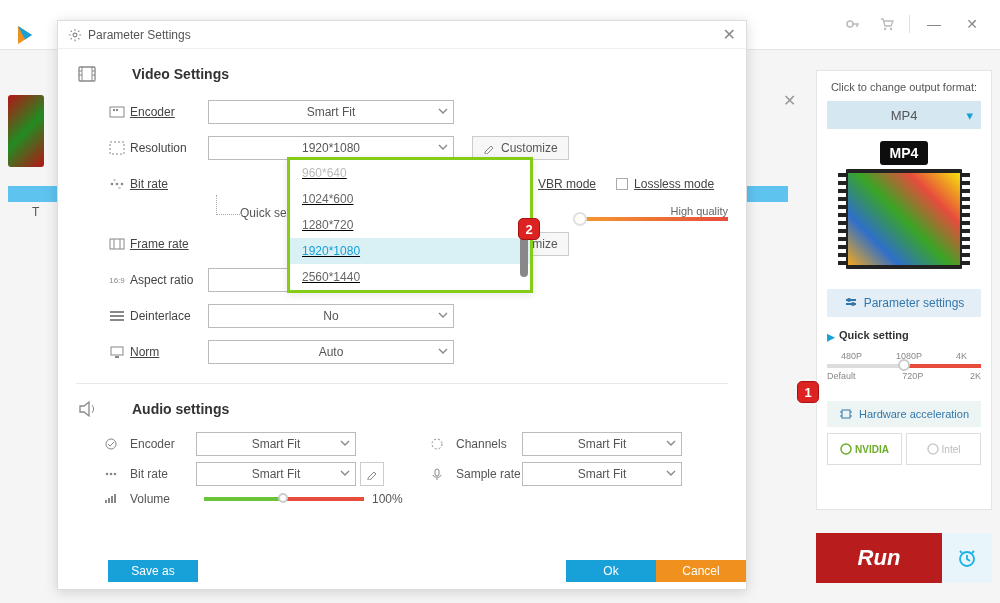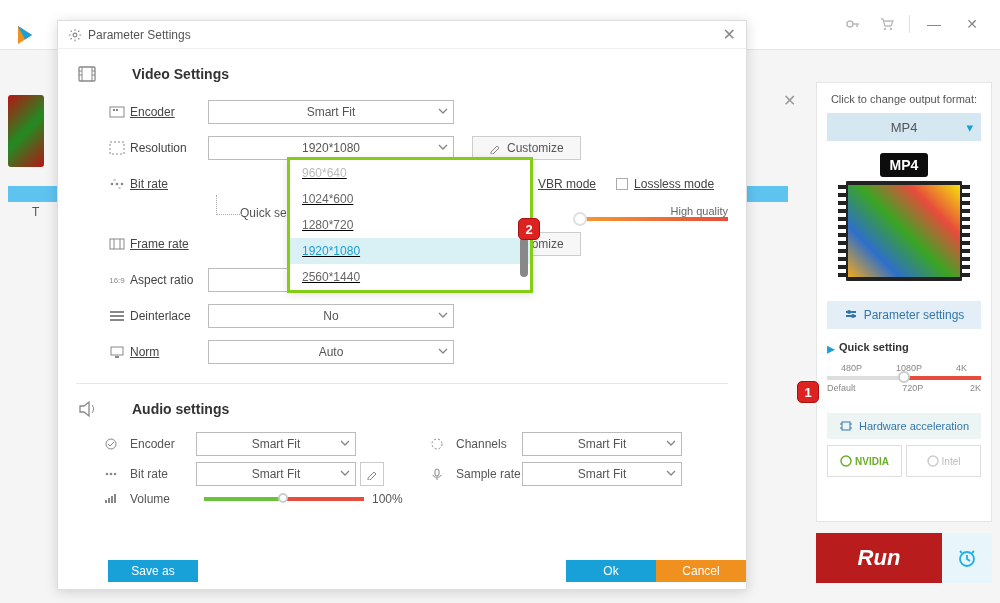--- a/index.html
+++ b/index.html
@@ -36,21 +36,21 @@
 
 .row { display: flex; align-items: center; min-height: 30px; margin-bottom: 6px; padding-left: 28px; font-size: 12px; color: #555; }
 .row .icon-col { width: 26px; display: flex; justify-content: center; }
 .row .label-col { width: 78px; text-decoration: underline; color: #444; cursor: pointer; }
 .row .label-col.nolink { text-decoration: none; }
 
 .combo { width: 246px; height: 24px; border: 1px solid #bbb; background: #fff; display: flex; align-items: center; padding: 0 6px; position: relative; font-size: 12px; color: #555; cursor: pointer; justify-content: center; }
 .combo .combo-arrow { position: absolute; right: 4px; top: 4px; }
 .combo.sm { width: 160px; }
 
-.btn-customize { margin-left: 18px; height: 24px; padding: 0 16px; border: 1px solid #ccc; background: #f7f7f7; display: flex; align-items: center; gap: 6px; font-size: 12px; cursor: pointer; }
+.btn-customize { margin-left: 18px; height: 24px; padding: 0 10px; border: 1px solid #ccc; background: #f7f7f7; display: flex; align-items: center; gap: 6px; font-size: 12px; cursor: pointer; }
 .btn-customize.active { background: #5fc3f0; color: #fff; border-color: #5fc3f0; }
 
 .checkbox-label { display: flex; align-items: center; gap: 6px; margin-left: 20px; font-size: 12px; text-decoration: underline; color: #444; cursor: pointer; }
 .checkbox-box { width: 12px; height: 12px; border: 1px solid #aaa; background: #fff; }
 
 .quick-setting-row { padding-left: 132px; display: flex; align-items: center; font-size: 12px; color: #555; margin-top: -2px; margin-bottom: 6px; }
 .tree-l { width: 26px; height: 20px; border-left: 1px dotted #aaa; border-bottom: 1px dotted #aaa; margin-right: 6px; position: relative; top: -8px; left: 8px; }
 
 .slider-track { height: 4px; background: linear-gradient(to right, #f59b2e 0%, #e74c3c 100%); position: relative; width: 150px; }
 .slider-thumb { width: 14px; height: 14px; background: #fff; border: 2px solid #e0e0e0; border-radius: 50%; position: absolute; top: -5px; }
@@ -78,21 +78,21 @@
 
 
 .dialog-footer { position: absolute; bottom: 3px; left: 0; right: 0; height: 26px; display: flex; justify-content: flex-end; }
 .footer-spacer { flex: 1; }
 .btn-footer { width: 90px; height: 22px; display: flex; align-items: center; justify-content: center; font-size: 12px; color: #fff; cursor: pointer; }
 .btn-saveas { background: #18a0d8; margin-left: 50px; }
 .btn-ok { background: #18a0d8; }
 .btn-cancel { background: #f0901e; }
 
 
-.right-panel { position: absolute; right: 8px; top: 70px; width: 176px; background: #fff; border: 1px solid #e5e5e5; padding: 10px; height: 440px; margin-top: 12px; }
+.right-panel { position: absolute; right: 8px; top: 70px; width: 176px; background: #fff; border: 1px solid #e5e5e5; padding: 10px; height: 440px; }
 .rp-title { font-size: 11px; color: #555; text-align: center; margin-bottom: 8px; }
 .rp-format-box { height: 28px; background: #d5e8f2; display: flex; align-items: center; justify-content: center; font-size: 13px; color: #555; position: relative; margin-bottom: 8px; cursor: pointer; }
 .rp-format-box .arrow { position: absolute; right: 8px; color: #18a0d8; }
 .rp-thumb { height: 140px; background: #fff; display: flex; flex-direction: column; align-items: center; padding: 4px; margin-bottom: 12px; }
 .rp-mp4-badge { background: #0d0d0d; color: #fff; padding: 4px 10px; font-size: 14px; font-weight: bold; border-radius: 3px; margin-bottom: 4px; }
 .rp-film { width: 120px; height: 100px; background: linear-gradient(45deg, #f2a81e 0%, #2e6fc9 25%, #3aa524 50%, #e74c3c 75%, #f5e20d 100%); border: 4px solid #222; border-radius: 4px; position: relative; }
 .rp-film::before, .rp-film::after { content: ""; position: absolute; top: -4px; bottom: -4px; width: 8px; background: repeating-linear-gradient(#fff, #fff 4px, #222 4px, #222 8px); }
 .rp-film::before { left: -10px; }
 .rp-film::after { right: -10px; }
 

